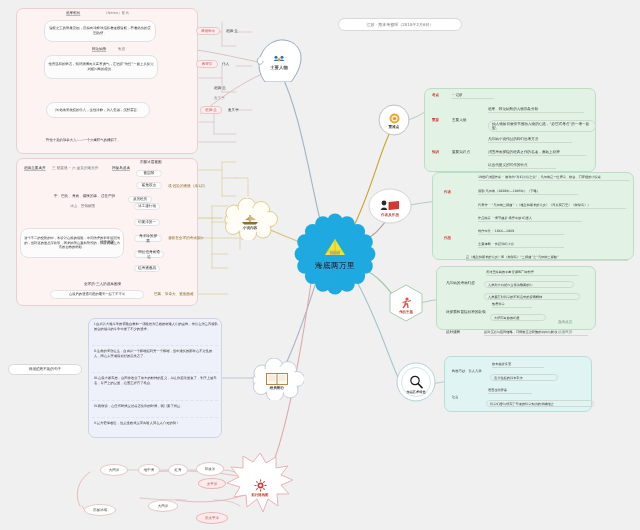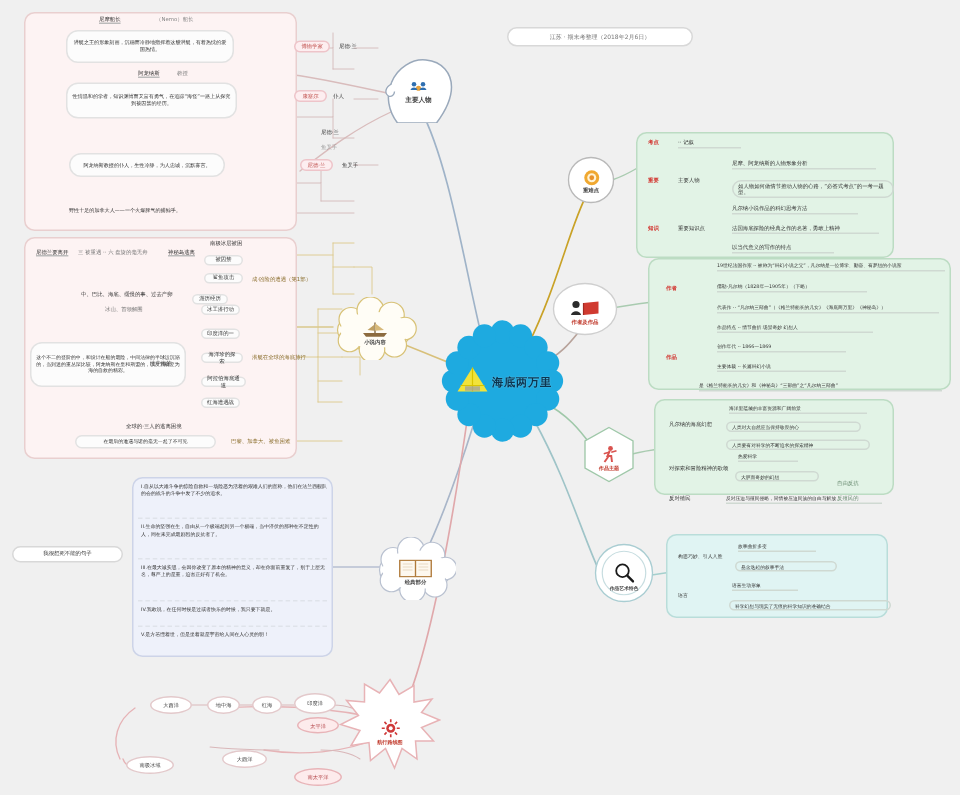--- a/index.html
+++ b/index.html
@@ -34,21 +34,21 @@
   .chip.soft{background:#fcfcfc;border-color:#e2e2e2;}
 
   
   .row{position:absolute;font-size:3.6px;color:#333;
        border-bottom:1px solid #cfd9d2;padding-bottom:0.5px;white-space:nowrap;}
   .row.pill{border:1px solid #cfd9d2;border-radius:7px;padding:0.5px 3px;}
 
   
   #center{
     position:absolute;width:86px;height:86px;
-    display:flex;flex-direction:row;align-items:center;justify-content:center;
+    display:flex;flex-direction:column;align-items:center;justify-content:center;
   }
   .flower{position:absolute;inset:0;}
   #center .lbl{position:relative;font-size:7.5px;font-weight:bold;color:#0b3550;
                 letter-spacing:0.5px;margin-top:2px;text-shadow:0 0 1px rgba(255,255,255,.4);}
 
   
   .hub{position:absolute;display:flex;flex-direction:column;
        align-items:center;justify-content:center;}
   .hub .hlbl{position:relative;font-size:4.4px;color:#444;font-weight:bold;margin-top:1px;}
   .hub .hlbl.redt{color:#c0392b;}

